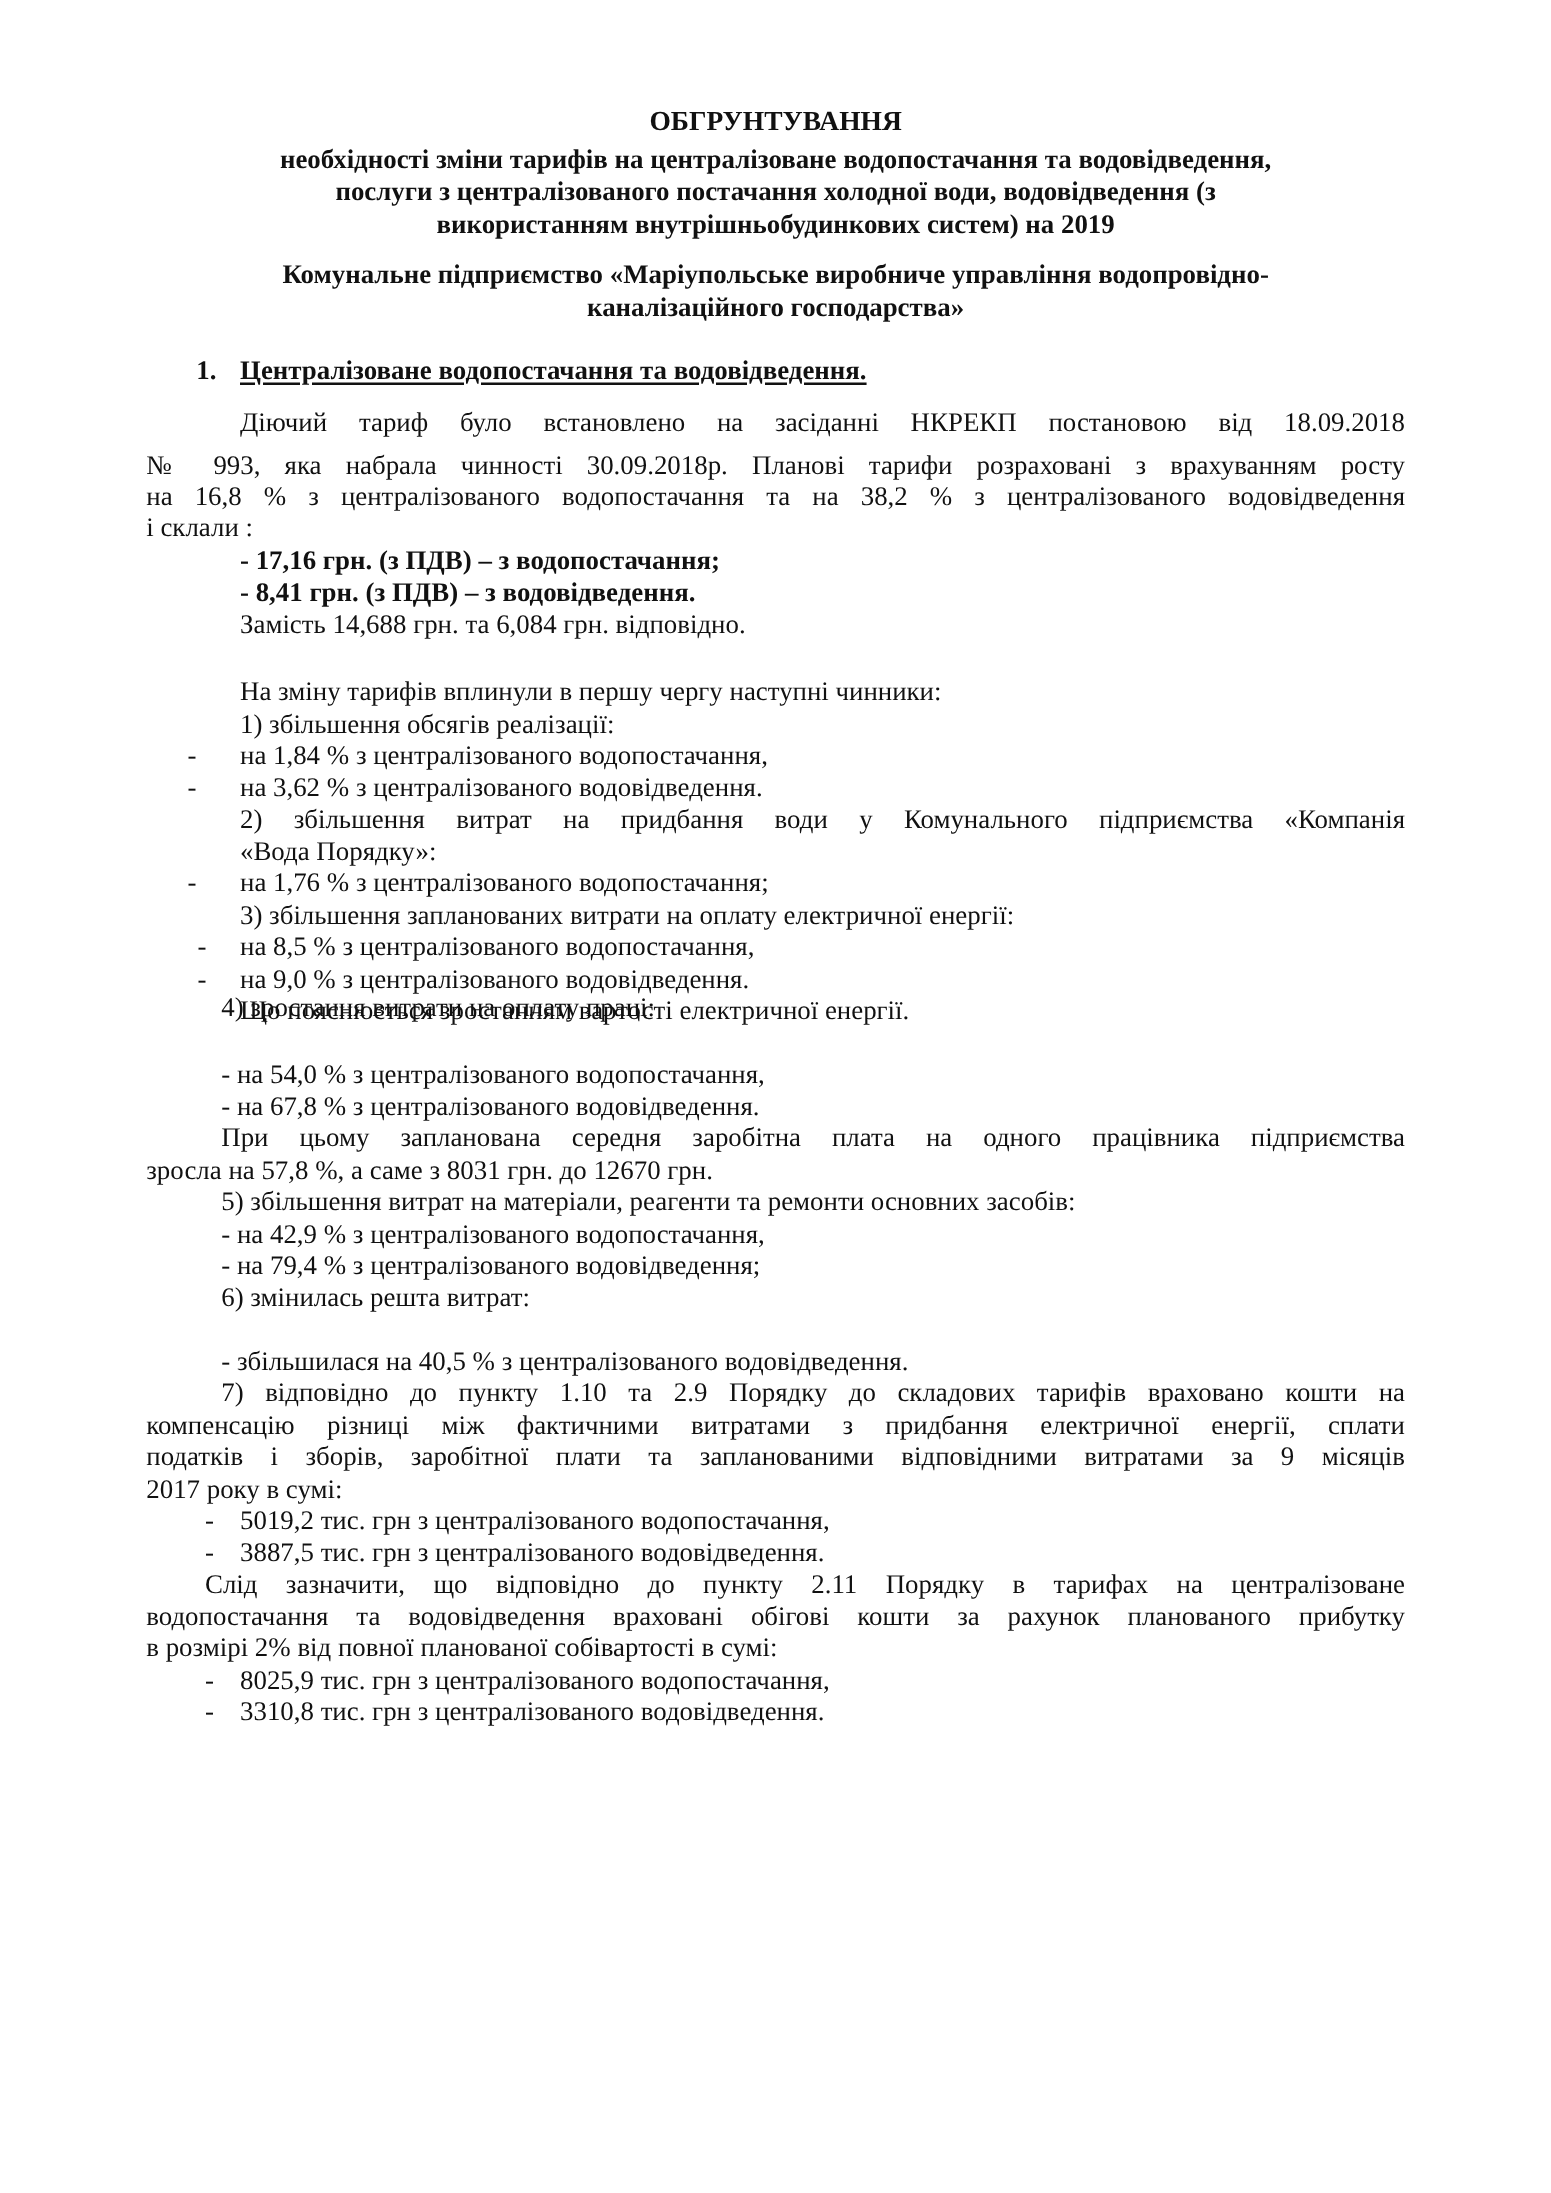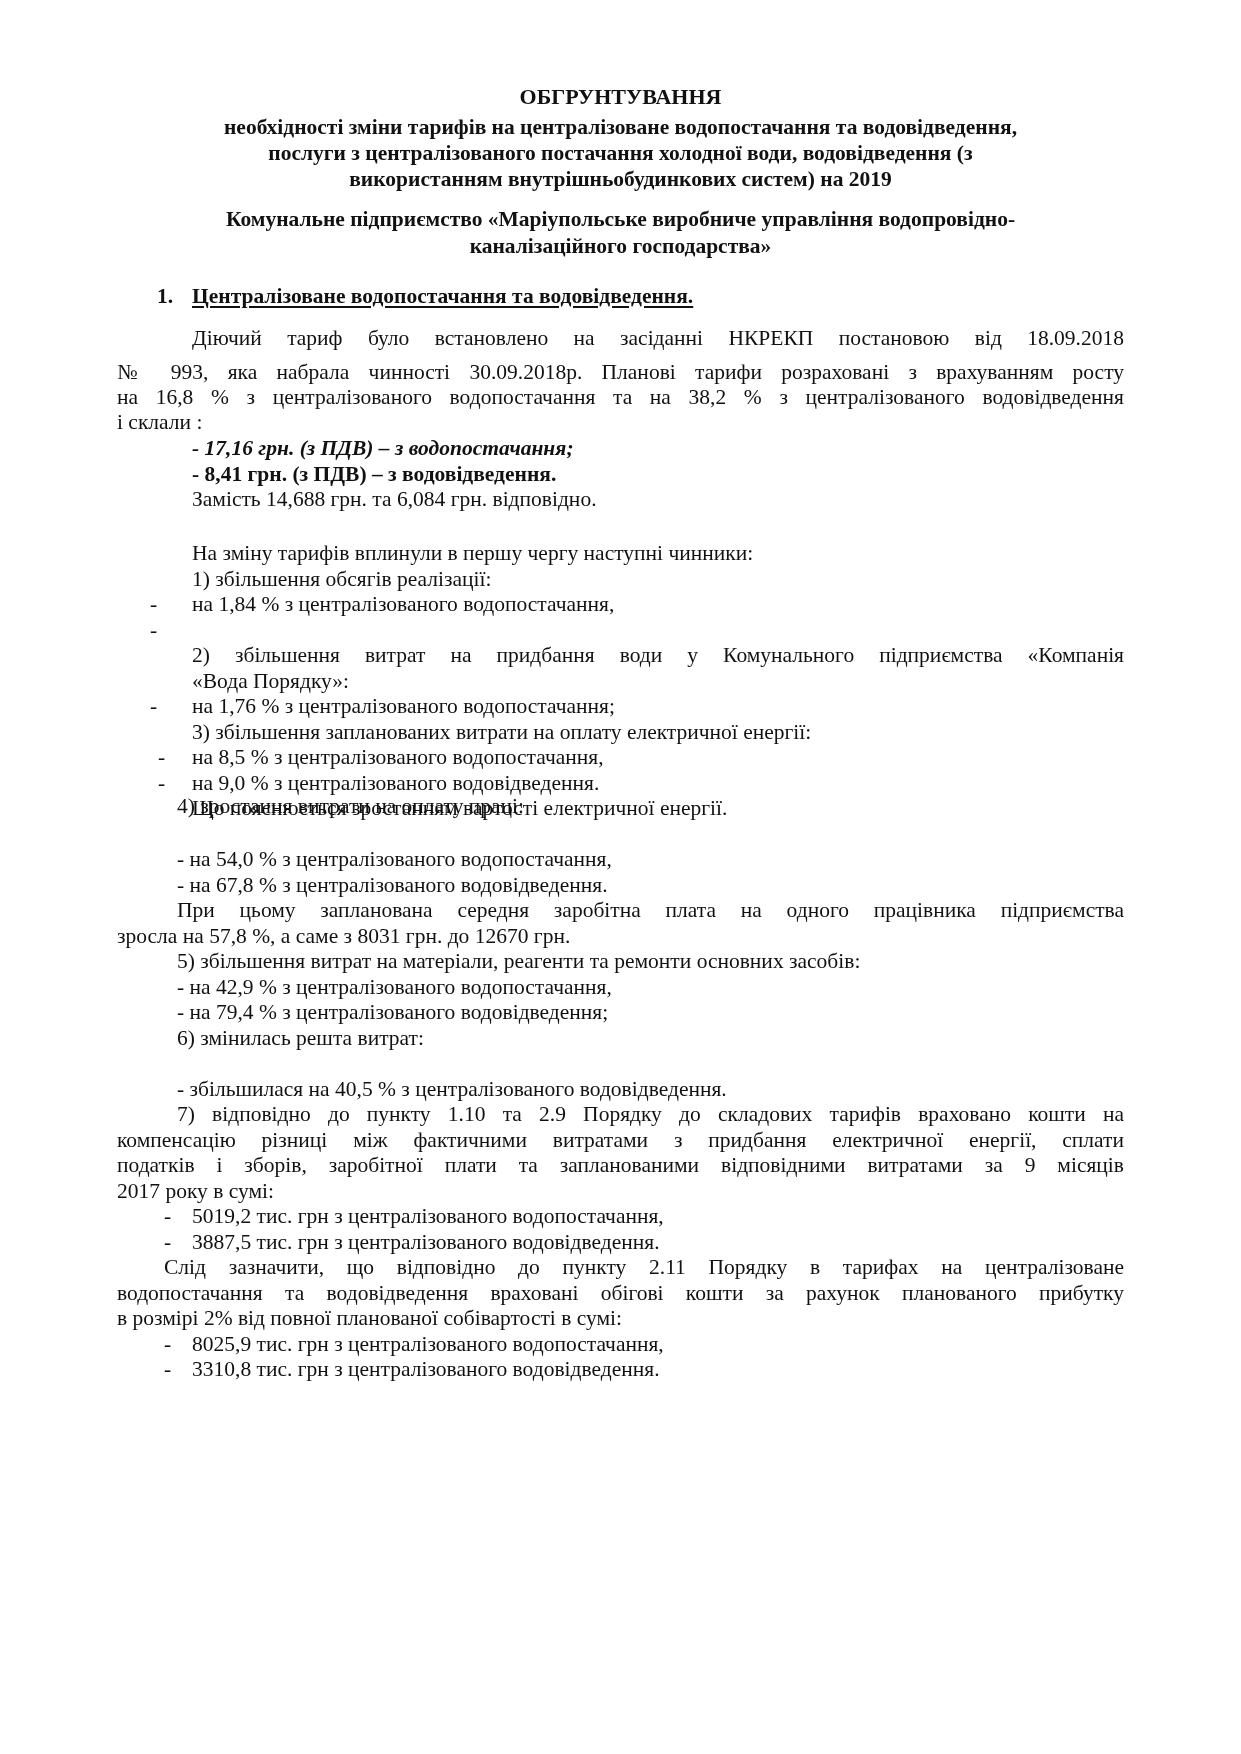--- a/index.html
+++ b/index.html
@@ -26,29 +26,30 @@
   <div class="ln c b" style="top:234px;">каналізаційного господарства»</div>
 
   <div class="ln b" style="top:284px; left:157px;">1.</div>
   <div class="ln b u" style="top:284px; left:192px;">Централізоване водопостачання та водовідведення.</div>
 
   <div class="ln j" style="top:326px; left:192px; width:932px;">Діючий тариф було встановлено на засіданні НКРЕКП постановою від 18.09.2018</div>
   <div class="ln j" style="top:360px;">№ 993, яка набрала чинності 30.09.2018р. Планові тарифи розраховані з врахуванням росту</div>
   <div class="ln j" style="top:385px;">на 16,8 % з централізованого водопостачання та на 38,2 % з централізованого водовідведення</div>
   <div class="ln" style="top:410px; left:117px;">і склали :</div>
 
-  <div class="ln b" style="top:436px; left:192px;font-style:italic;">- 17,16 грн. (з ПДВ) – з водопостачання;</div>
+  <div class="ln b" style="top:436px; left:192px;">- 17,16 грн. (з ПДВ) – з водопостачання;</div>
   <div class="ln b" style="top:462px; left:192px;">- 8,41 грн. (з ПДВ) – з водовідведення.</div>
   <div class="ln" style="top:487px; left:192px;">Замість 14,688 грн. та 6,084 грн. відповідно.</div>
 
   <div class="ln" style="top:541px; left:192px;">На зміну тарифів вплинули в першу чергу наступні чинники:</div>
   <div class="ln" style="top:567px; left:192px;">1)  збільшення обсягів реалізації:</div>
   <div class="ln" style="top:592px; left:150px;">-</div>
   <div class="ln" style="top:592px; left:192px;">на 1,84 % з централізованого водопостачання,</div>
   <div class="ln" style="top:618px; left:150px;">-</div>
+  <div class="ln" style="top:618px; left:192px;">на 3,62 % з централізованого водовідведення.</div>
 
   <div class="ln j" style="top:643px; left:192px; width:932px;">2) збільшення витрат на придбання води у Комунального підприємства «Компанія</div>
   <div class="ln" style="top:669px; left:192px;">«Вода Порядку»:</div>
   <div class="ln" style="top:694px; left:150px;">-</div>
   <div class="ln" style="top:694px; left:192px;">на 1,76 % з централізованого водопостачання;</div>
 
   <div class="ln" style="top:720px; left:192px;">3) збільшення запланованих витрати на оплату електричної енергії:</div>
   <div class="ln" style="top:745px; left:158px;">-</div>
   <div class="ln" style="top:745px; left:192px;">на 8,5 % з централізованого водопостачання,</div>
   <div class="ln" style="top:771px; left:158px;">-</div>

